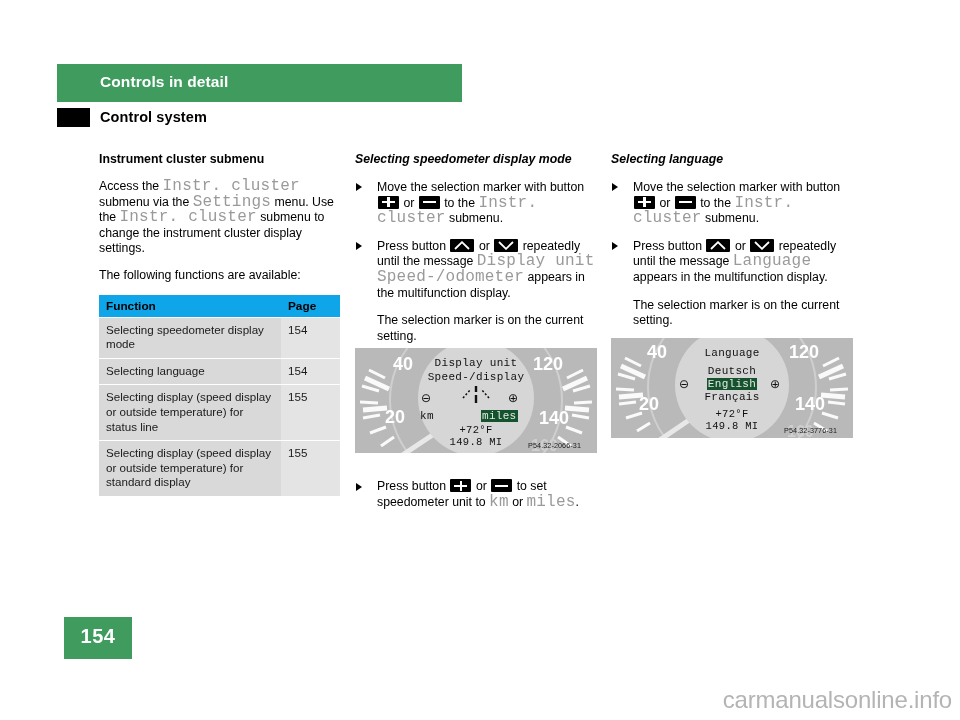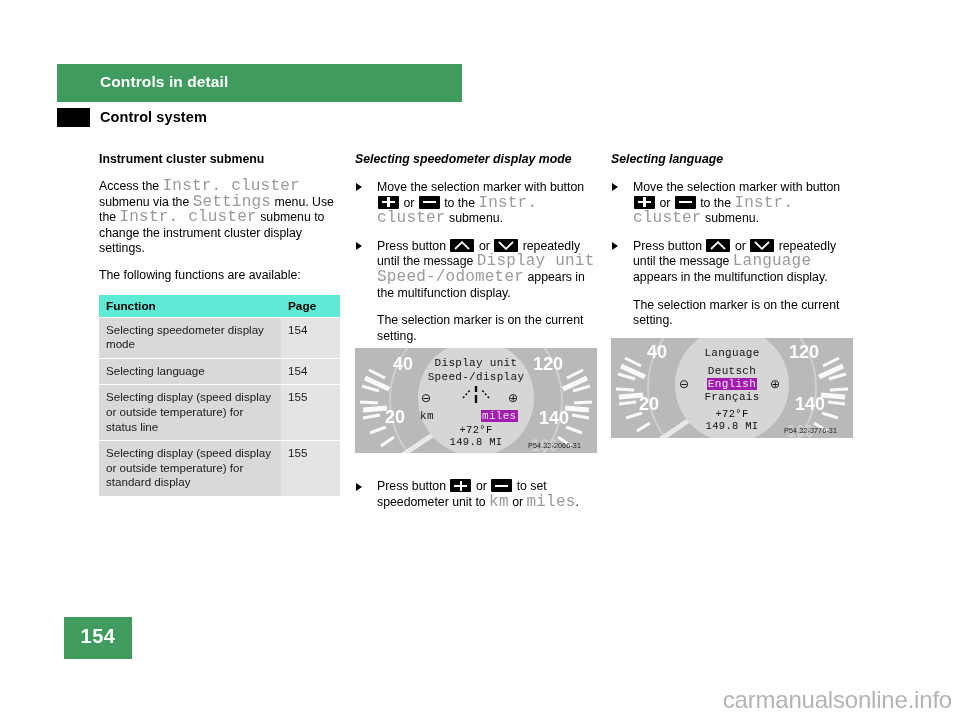--- a/index.html
+++ b/index.html
@@ -153,21 +153,21 @@
     font-size: 11.6px;
     color: #1a1a1a;
   }
   table.fn th, table.fn td {
     text-align: left;
     vertical-align: top;
     padding: 5px 7px 6px 7px;
     border-bottom: 1px solid #ffffff;
   }
   table.fn thead th {
-    background: #5eead4;
+    background: #0ea5e9;
     font-weight: bold;
     font-size: 11.8px;
     color: #000;
     padding-top: 4px;
     padding-bottom: 4px;
   }
   table.fn tbody td.fnc { background: #d9d9d9; width: 180px; line-height: 14.6px;}
   table.fn tbody td.pg  { background: #e4e4e4; width: 47px; }
 
   
@@ -190,21 +190,21 @@
   .mfd-text {
     position: absolute;
     width: 100%;
     text-align: center;
     font-family: "Liberation Mono", "DejaVu Sans Mono", monospace;
     color: #111;
     letter-spacing: 0.3px;
     white-space: nowrap;
   }
   .hl {
-    background: #a21caf;
+    background: #14532d;
     color: #e6e6e6;
     padding: 0 1px;
   }
   .mid-illus { left: 355px; top: 348px; width: 242px; height: 105px; }
   .right-illus { left: 611px; top: 338px; width: 242px; height: 100px; }
 
   .circ-sym {
     position: absolute;
     font-family: "DejaVu Sans", sans-serif;
     font-size: 12px;

